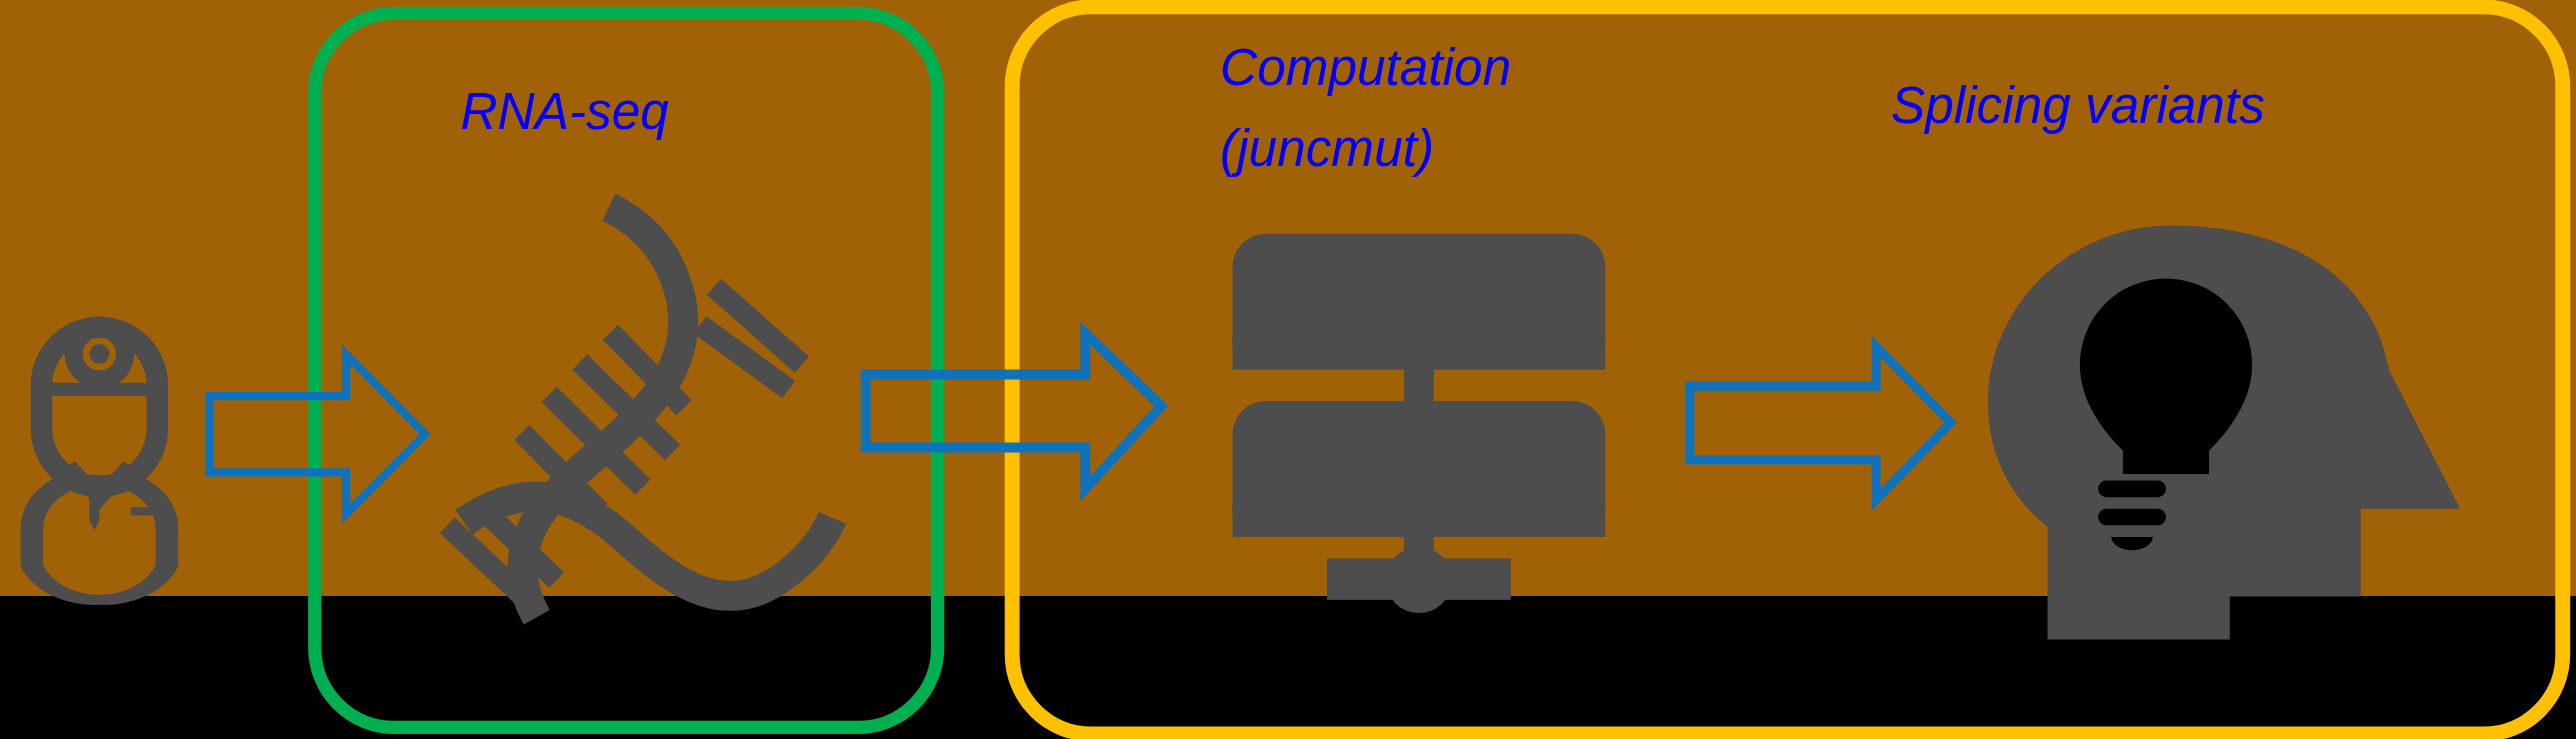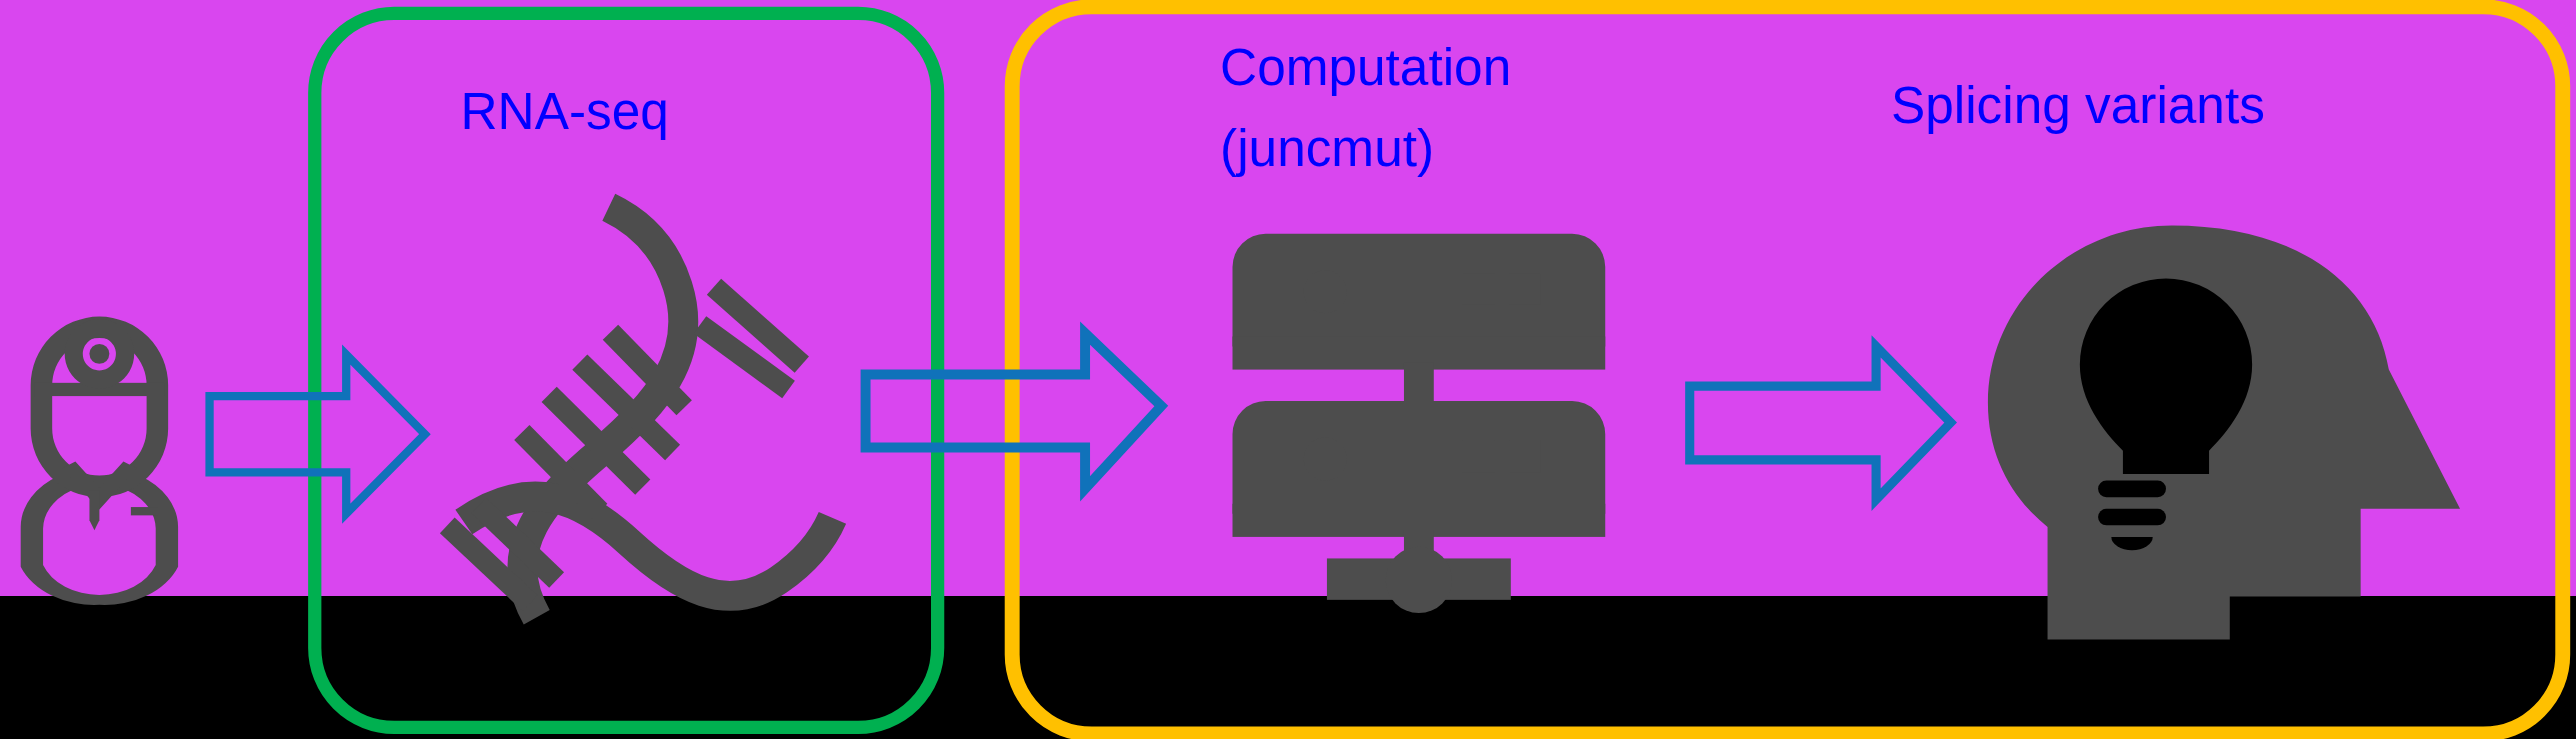--- a/index.html
+++ b/index.html
@@ -10,21 +10,22 @@
   body {
     width: 2576px;
     height: 740px;
     overflow: hidden;
     font-family: "Liberation Sans", sans-serif;
   }
   #stage {
     position: relative;
     width: 2576px;
     height: 596px;
-    background: #d946ef;
+    background: #a16207;
+    font-style: italic;
   }
   #stage > svg {
     position: absolute;
     left: 0;
     top: 0;
     width: 2576px;
     height: 740px;
   }
   .label-text {
     font-family: "Liberation Sans", sans-serif;

